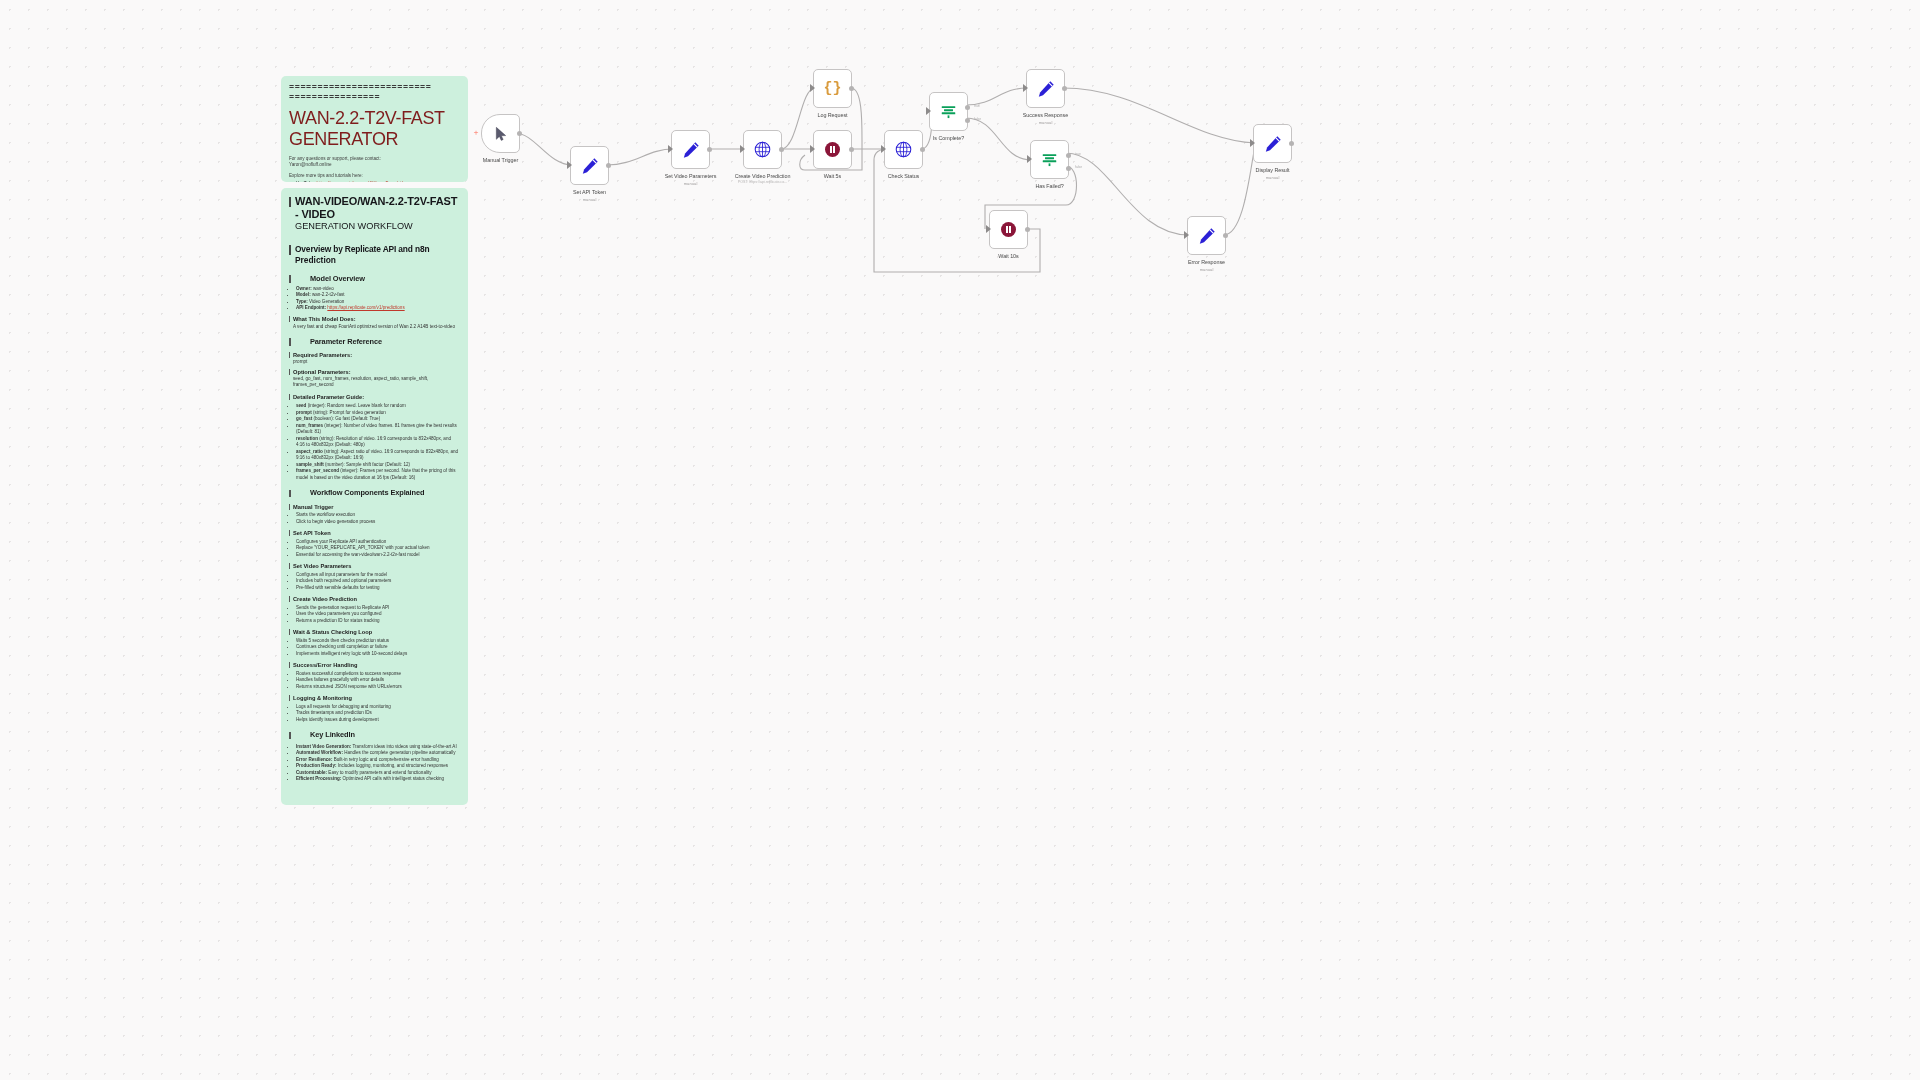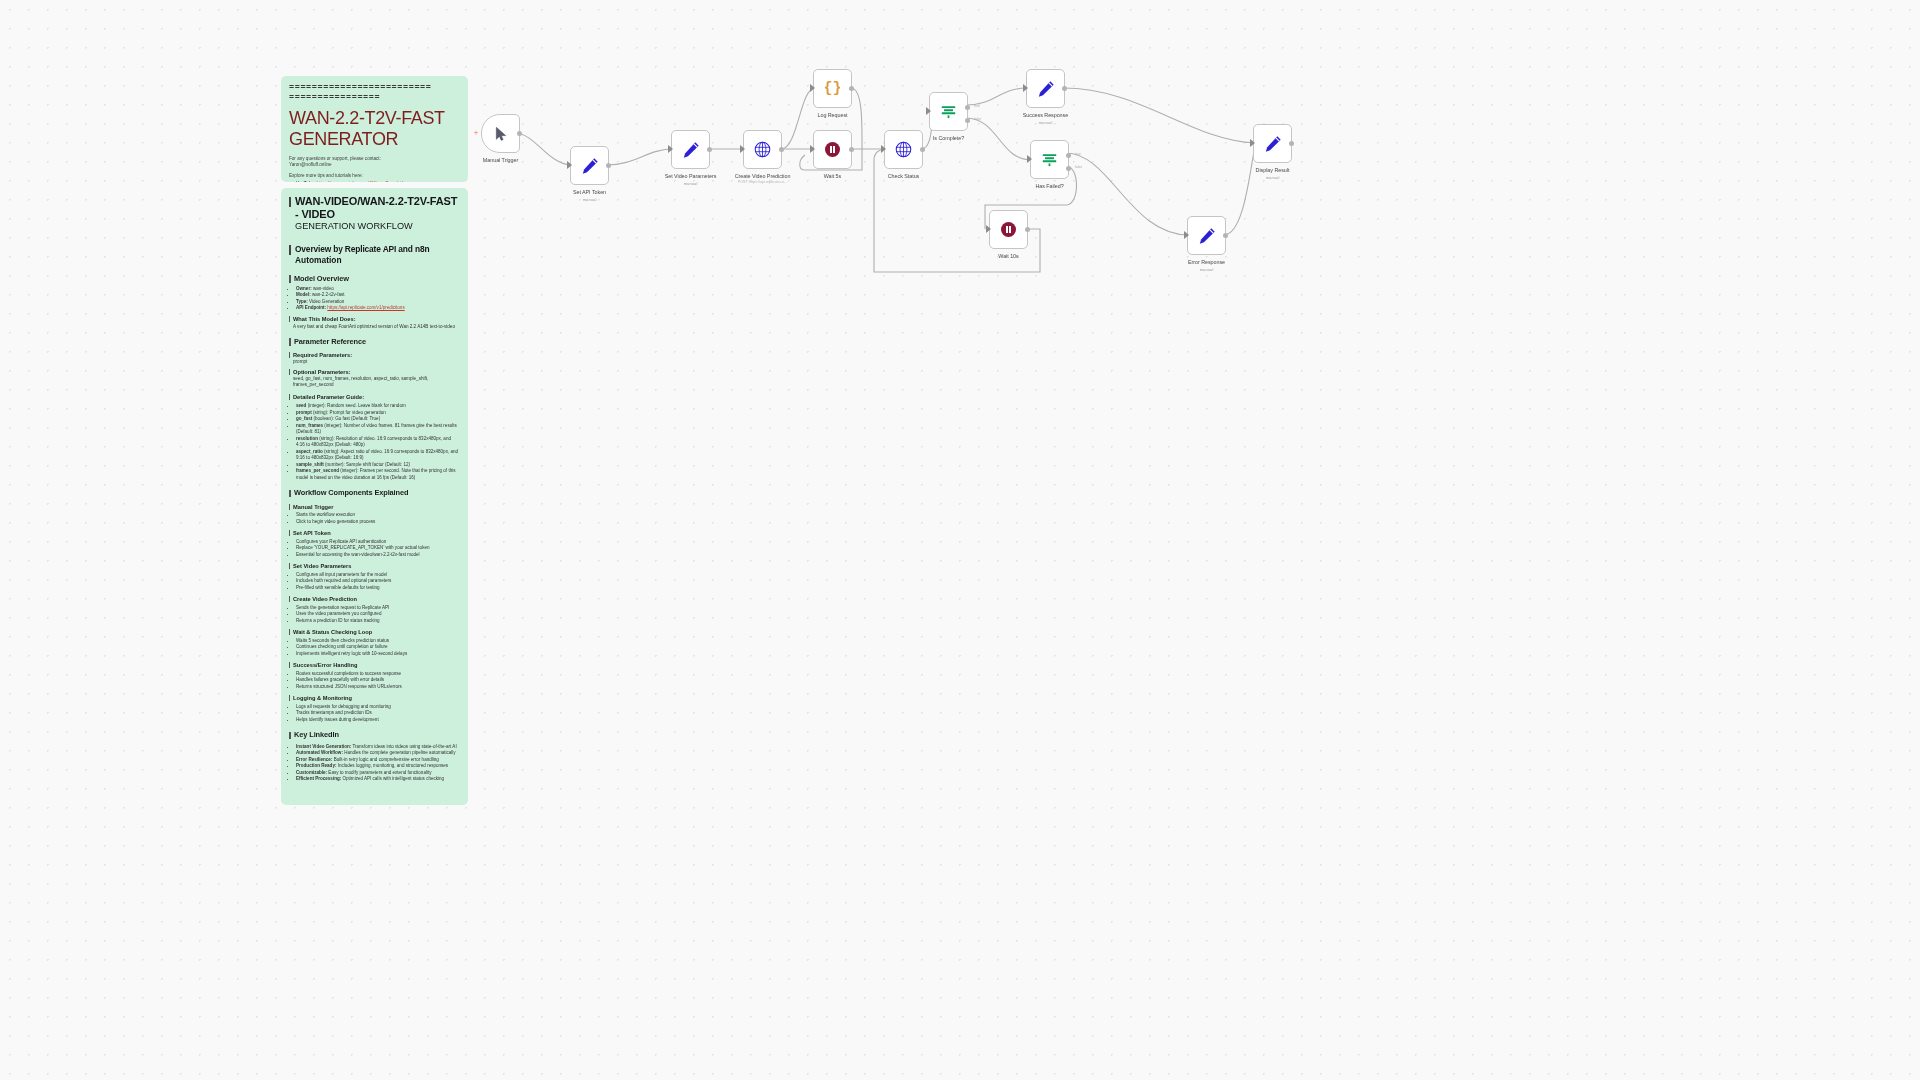--- a/index.html
+++ b/index.html
@@ -54,21 +54,21 @@
   .bullets { margin: 1px 0 0 0; padding-left: 7px; }
   .bullets li { font-size: 4.6px; line-height: 6.4px; margin: 0; }
 
   .h-bar {
     font-size: 7.4px;
     font-weight: 700;
     line-height: 10.5px;
     letter-spacing: -0.1px;
     color: #1d1d1d;
     position: relative;
-    padding-left: 5px;
+    padding-left: 21px;
   }
   .h-bar::before {
     content: "";
     position: absolute; left: 0; top: 1.5px; bottom: 1.5px;
     width: 1.6px; background: #555;
   }
   .h2-bar {
     font-size: 11px;
     font-weight: 700;
     line-height: 12.5px;
@@ -222,21 +222,21 @@
     </ul>
 
   </div>
 
   <div class="sticky" style="left:281px; top:188px; width:187px; height:617px;">
 
     <div class="h2-bar">WAN-VIDEO/WAN-2.2-T2V-FAST - VIDEO</div>
     <div style="font-size:9.2px;font-weight:400;line-height:12.5px;padding-left:6px;color:#16161a;">GENERATION WORKFLOW</div>
 
     <div class="h2-bar" style="margin-top:10px;font-size:8.4px;">Overview by Replicate API and n8n</div>
-    <div style="font-size:8.4px;font-weight:700;line-height:11.5px;padding-left:6px;color:#16161a;">Automation</div>
+    <div style="font-size:8.4px;font-weight:700;line-height:11.5px;padding-left:6px;color:#16161a;">Prediction</div>
 
     <div class="blk">
       <div class="h-bar">Model Overview</div>
       <ul class="dotted">
         <li>
           <b>Owner:</b>
           <span>wan-video</span>
         </li>
         <li>
           <b>Model:</b>

